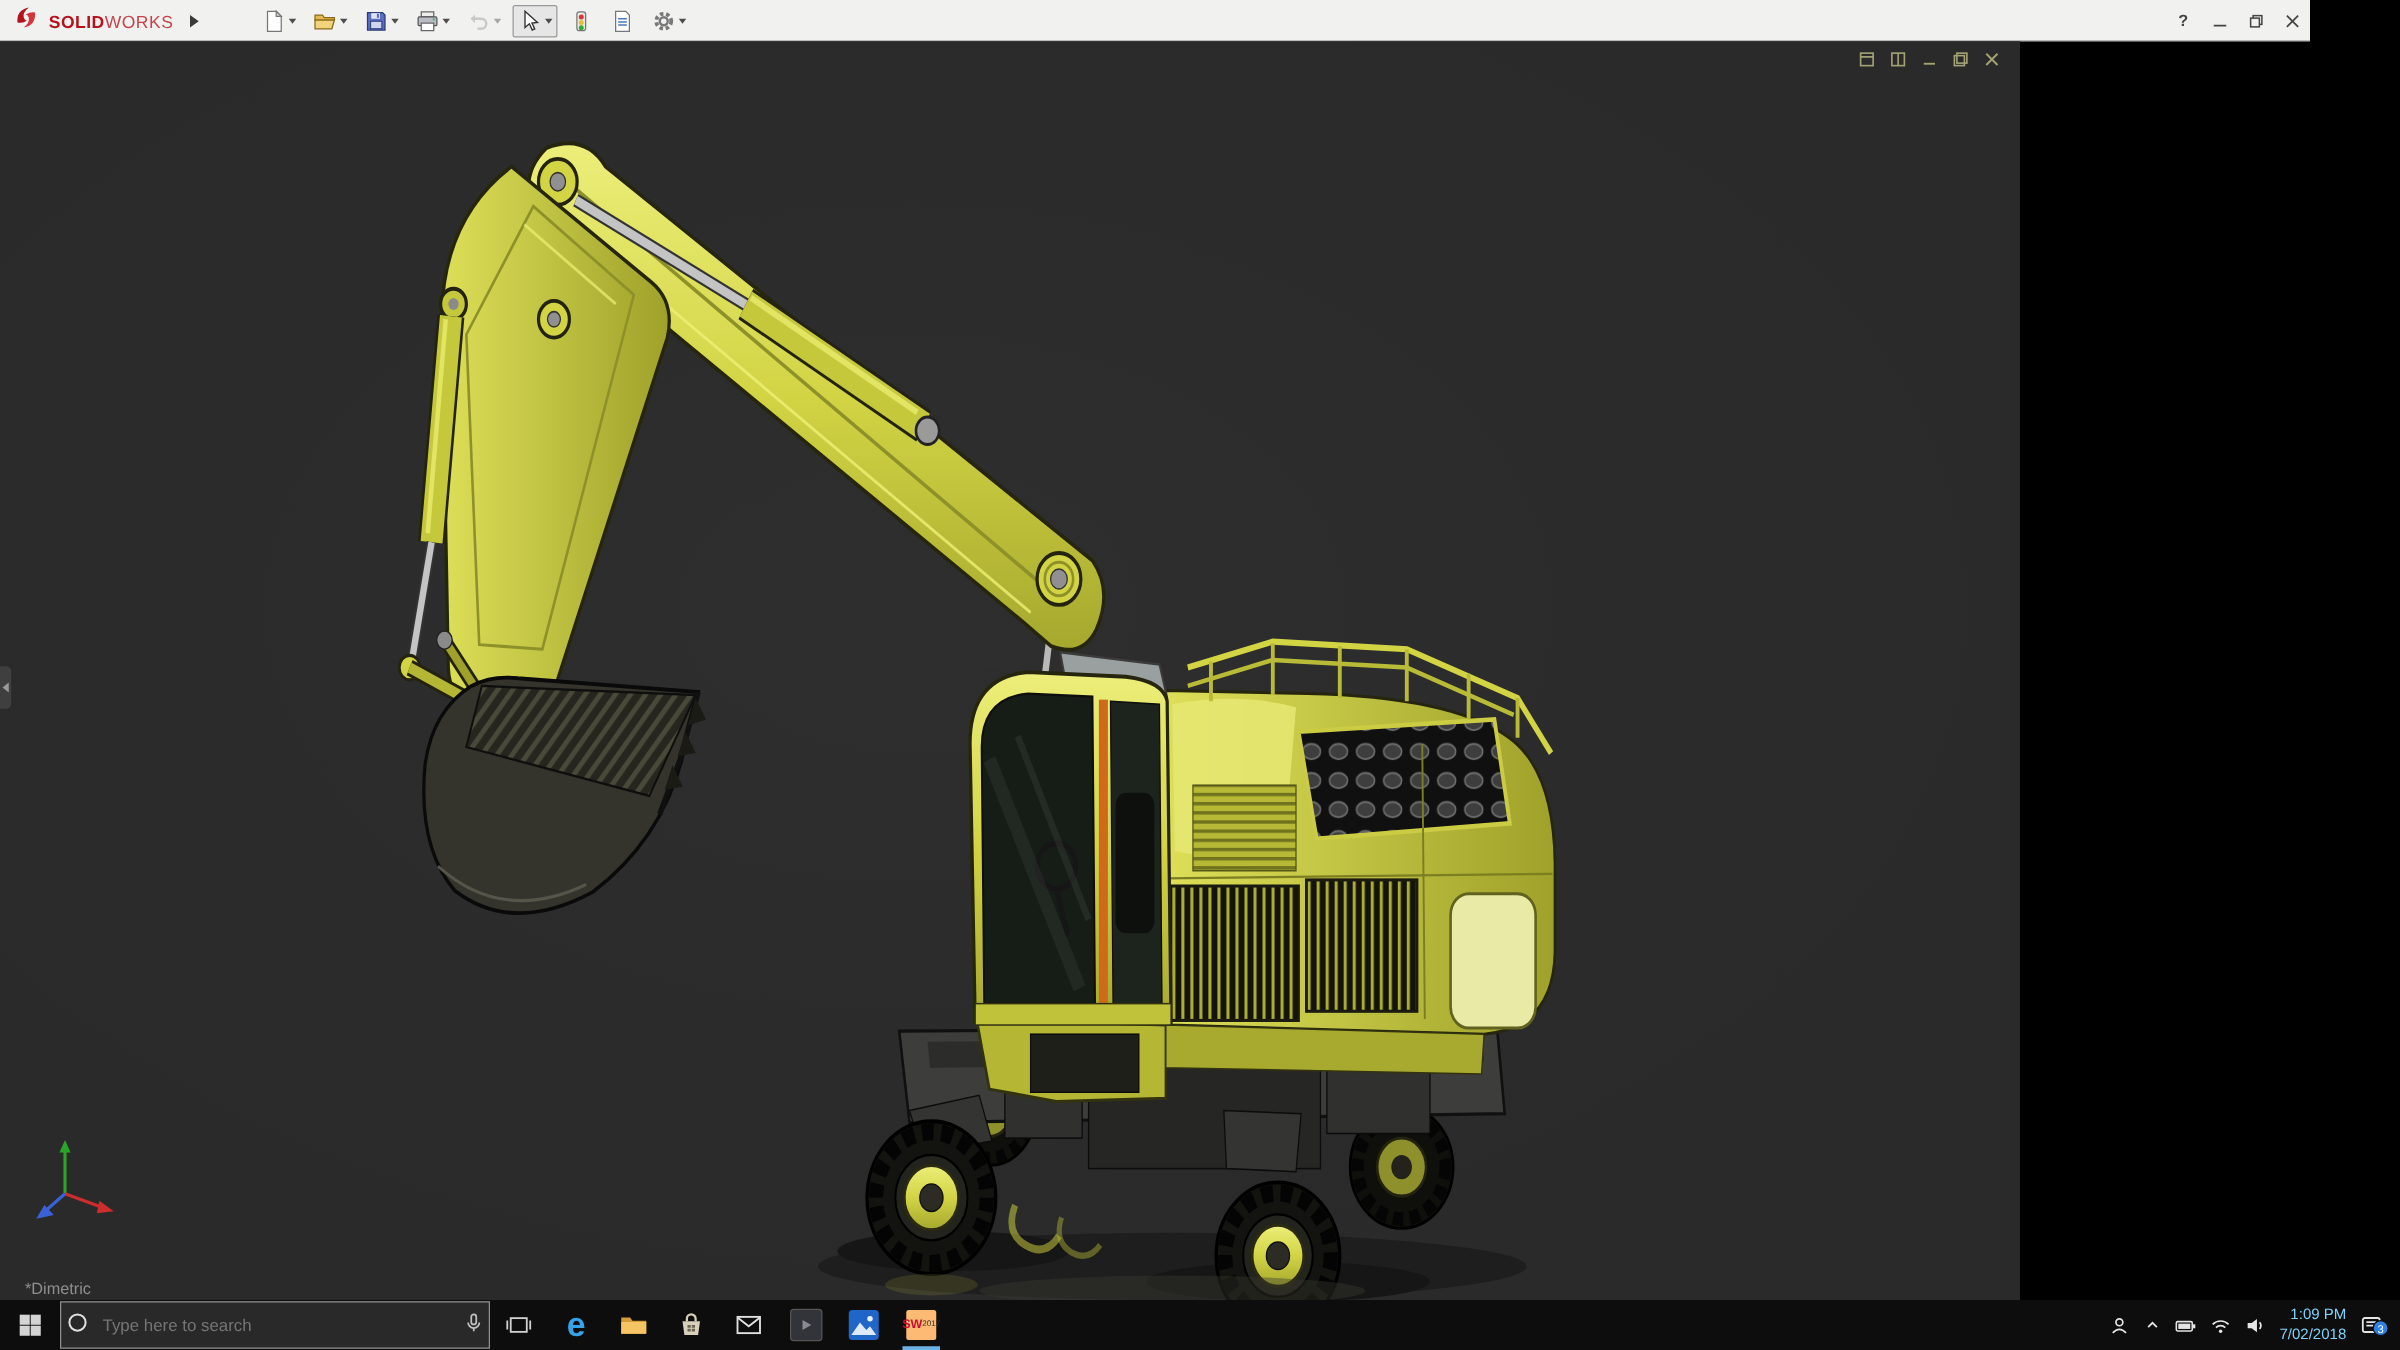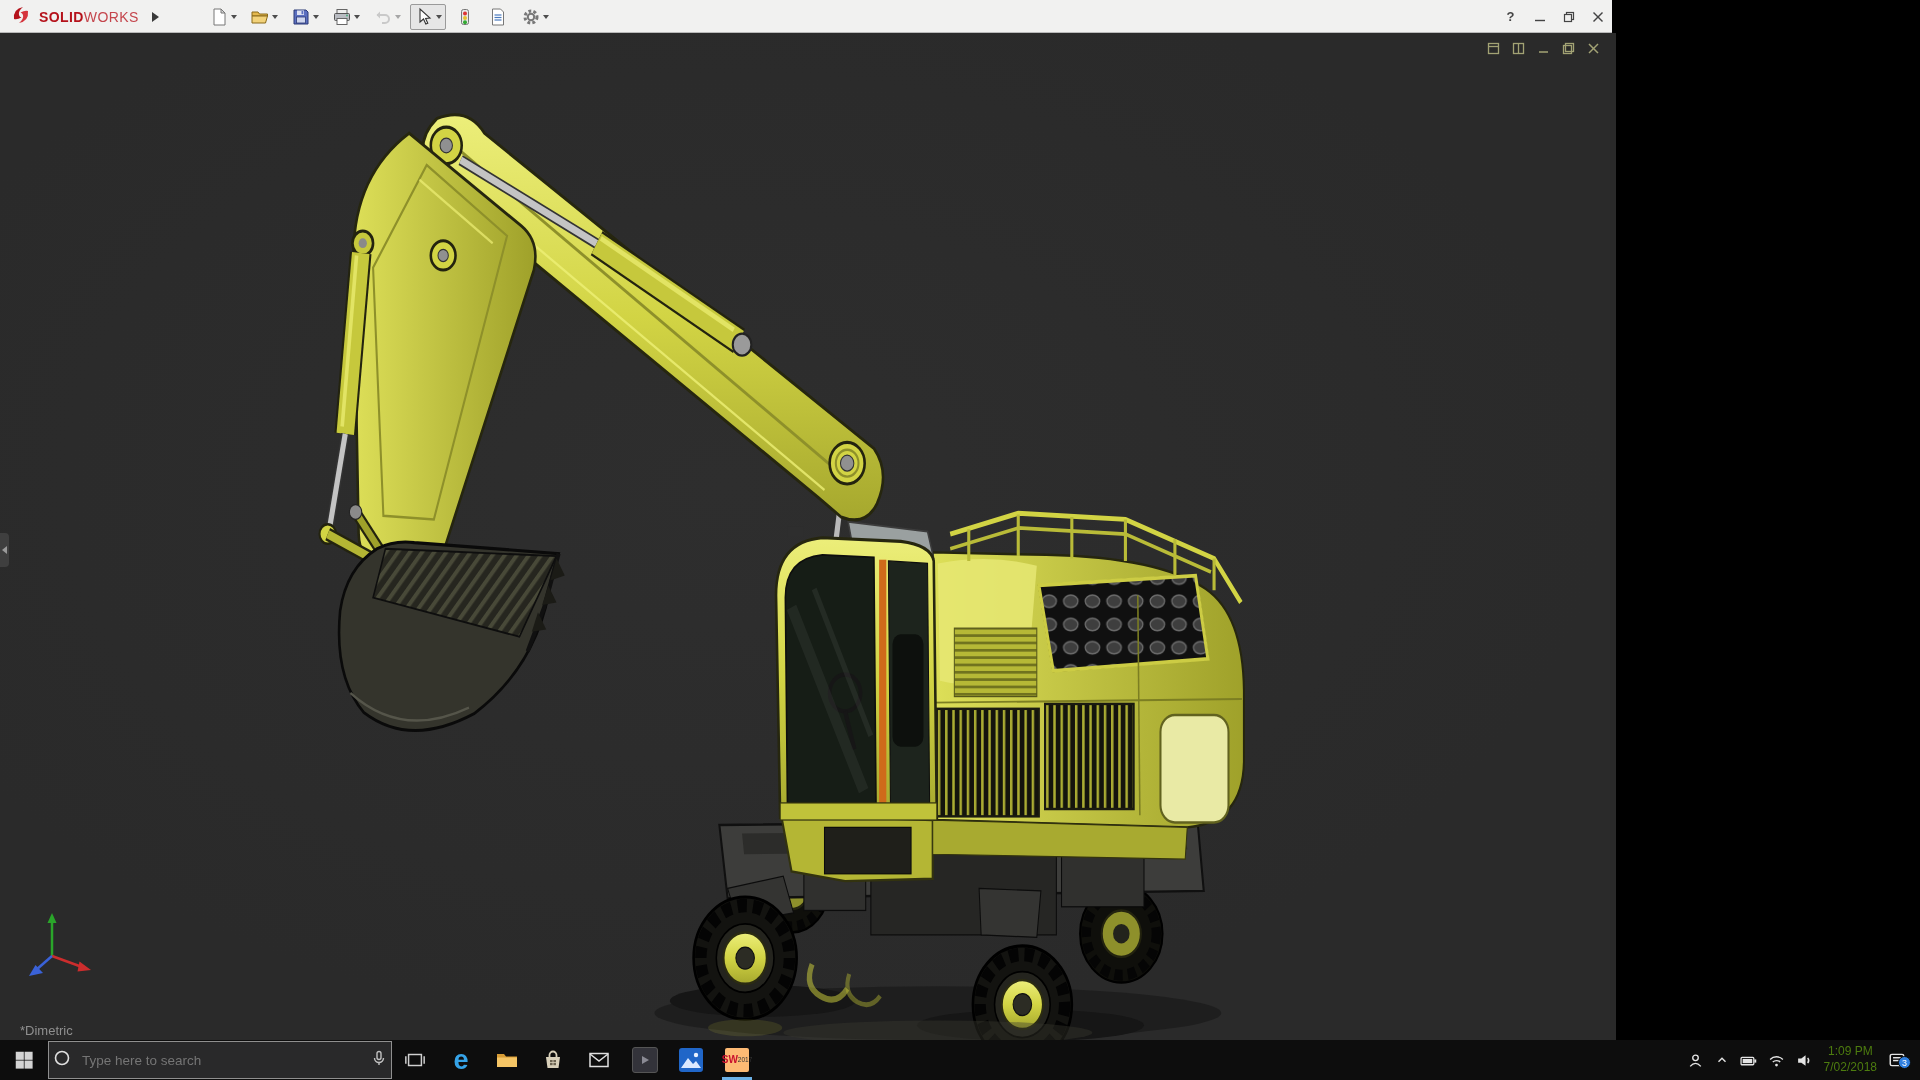--- a/index.html
+++ b/index.html
@@ -1,18 +1,18 @@
 <!DOCTYPE html>
 <html style="--viewport-bg: #2a2a2a; --titlebar-bg: #f1f1f0; --taskbar-bg: #0d0d0d; --excavator-yellow: #d2d444; --excavator-yellow-dark: #a3a52f; --solidworks-red: #c8102e; --selection-blue: #2f7fe0;"><head>
 <meta charset="utf-8">
 <style>
   html,body{margin:0;padding:0;width:1920px;height:1080px;overflow:hidden;background:#000;
     font-family:"Liberation Sans",sans-serif;}
   
-  .titlebar{position:absolute;top:0;left:0;width:1612px;height:33px;
+  .titlebar{position:absolute;top:0;left:0;width:1848px;height:33px;
     background:var(--titlebar-bg,#f1f1f0);border-bottom:1px solid #b9b9b9;box-sizing:border-box;padding-left:40px;}
   .tb-left{position:absolute;left:10px;top:0;height:33px;display:flex;align-items:center;gap:7px;}
   .logo-text{font-size:14px;letter-spacing:.4px;color:#b5121b;white-space:nowrap;}
   .logo-text b{font-weight:bold;}
   .logo-text span.lt{font-weight:normal;color:#c4454c;}
   .flyout{width:0;height:0;border-top:5px solid transparent;border-bottom:5px solid transparent;
     border-left:7px solid #3a3a3a;margin-left:6px;}
   .tb-tools{position:absolute;left:205px;top:0;height:33px;display:flex;align-items:center;gap:5px;}
   .tb-btn{display:flex;align-items:center;gap:2px;background:none;border:1px solid transparent;
     padding:2px 3px;border-radius:2px;cursor:default;}
@@ -51,21 +51,21 @@
   .sw-tile{width:24px;height:24px;background:#fdba74;border-radius:2px;display:flex;
     align-items:center;justify-content:center;line-height:1;}
   .sw-tile .l1{color:#c8102e;font-weight:bold;font-size:10px;}
   .sw-tile .l2{color:#333;font-size:6.5px;}
   .run-ind{position:absolute;bottom:0;left:8px;right:8px;height:3px;background:#6cb2e8;}
   .dark-tile{width:24px;height:24px;background:#33333a;border:1px solid #555;border-radius:3px;
     display:flex;align-items:center;justify-content:center;}
   .photos-tile{width:24px;height:24px;background:#2066c8;border-radius:3px;overflow:hidden;}
   .tray{margin-left:auto;display:flex;align-items:center;gap:11px;padding-right:6px;height:40px;}
   .tray button{display:flex;align-items:center;justify-content:center;position:relative;}
-  .clock{color:#4d7c0f;font-size:12px;text-align:center;line-height:1.3;
+  .clock{color:#7dd3fc;font-size:12px;text-align:right;line-height:1.3;
     font-family:"Liberation Sans",sans-serif;}
   .badge{position:absolute;bottom:0;right:-5px;min-width:13px;height:13px;border-radius:8px;
     background:var(--selection-blue,#2f7fe0);color:#fff;font-size:9px;display:flex;align-items:center;
     justify-content:center;border:1px solid #0d0d0d;padding:0 2px;box-sizing:border-box;}
 </style>
 </head>
 <body>
 
 <div class="titlebar">
   <div class="tb-left">

